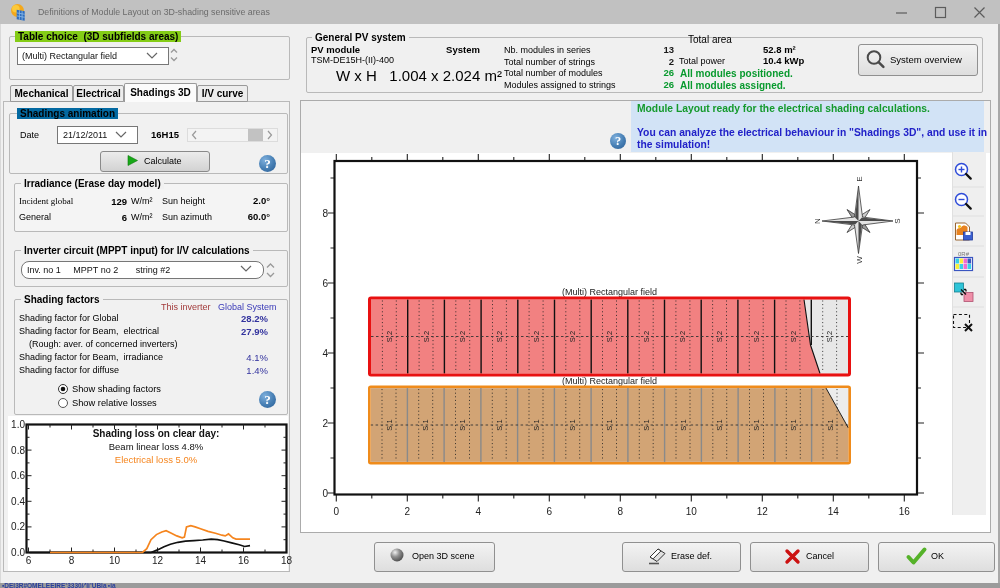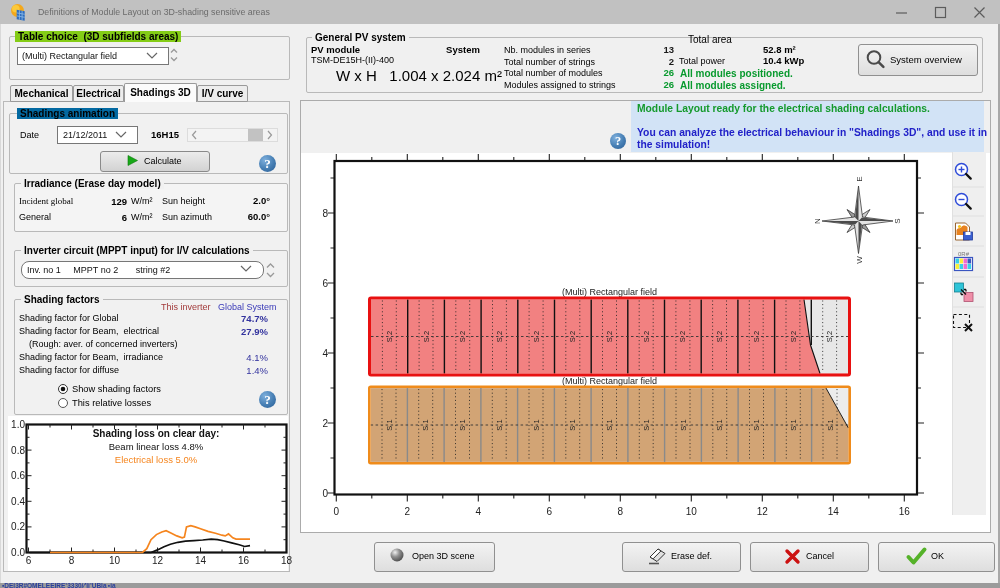--- a/index.html
+++ b/index.html
@@ -98,37 +98,37 @@
   </svg>
 <svg class="ab" style="left:264px;top:261px;z-index:3" width="14" height="19">
 <polyline points="3,6.5 6.5,3 10,6.5" fill="none" stroke="#999" stroke-width="1.3"></polyline>
 <polyline points="3,12 6.5,15.5 10,12" fill="none" stroke="#999" stroke-width="1.3"></polyline>
   </svg>
 <div class="gb" style="left:14px;top:299px;width:272px;height:114px;z-index:2;"></div>
 <div class="ab" style="left:21px;top:294px;background:#f1f1f1;font-weight:bold;font-size:10px;padding:0 3px;z-index:3;">Shading factors</div>
 <div class="ab" style="left:161px;top:302px;font-size:9px;color:#a23a3a;z-index:3;">This inverter</div>
 <div class="ab" style="left:218px;top:302px;font-size:9px;color:#3a3ab8;z-index:3;">Global System</div>
 <div class="ab" style="left:19px;top:313px;font-size:9px;z-index:3;">Shading factor for Global</div>
-<div class="ab" style="left:220px;top:313px;width:48px;text-align:right;font-size:9.5px;color:#33339e;font-weight:bold;z-index:3;">74.7%</div>
+<div class="ab" style="left:220px;top:313px;width:48px;text-align:right;font-size:9.5px;color:#33339e;font-weight:bold;z-index:3;">28.2%</div>
 <div class="ab" style="left:19px;top:326px;font-size:9px;z-index:3;">Shading factor for Beam,&nbsp; electrical</div>
 <div class="ab" style="left:220px;top:326px;width:48px;text-align:right;font-size:9.5px;color:#33339e;font-weight:bold;z-index:3;">27.9%</div>
 <div class="ab" style="left:19px;top:339px;font-size:9px;z-index:3;">&nbsp;&nbsp;&nbsp;&nbsp;(Rough: aver. of concerned inverters)</div>
 <div class="ab" style="left:19px;top:352px;font-size:9px;z-index:3;">Shading factor for Beam,&nbsp; irradiance</div>
 <div class="ab" style="left:220px;top:352px;width:48px;text-align:right;font-size:9.5px;color:#33339e;z-index:3;">4.1%</div>
 <div class="ab" style="left:19px;top:365px;font-size:9px;z-index:3;">Shading factor for diffuse</div>
 <div class="ab" style="left:220px;top:365px;width:48px;text-align:right;font-size:9.5px;color:#33339e;z-index:3;">1.4%</div>
 <svg class="ab" style="left:58px;top:384px;z-index:3" width="11" height="11">
 <circle cx="5" cy="5" r="4.5" fill="#fff" stroke="#333" stroke-width="1"></circle>
 <circle cx="5" cy="5" r="2.3" fill="#111"></circle>
   </svg>
 <div class="ab" style="left:72px;top:384px;font-size:9.3px;z-index:3;">Show shading factors</div>
 <svg class="ab" style="left:58px;top:398px;z-index:3" width="11" height="11">
 <circle cx="5" cy="5" r="4.5" fill="#fff" stroke="#555" stroke-width="1"></circle>
   </svg>
-<div class="ab" style="left:72px;top:398px;font-size:9.3px;z-index:3;">This relative losses</div>
+<div class="ab" style="left:72px;top:398px;font-size:9.3px;z-index:3;">Show relative losses</div>
 <svg class="ab" style="left:258.5px;top:390.5px;z-index:6" width="17.0" height="17.0" viewBox="0 0 17.0 17.0">
 <defs>
       <radialGradient id="hg2" cx="0.35" cy="0.3" r="0.9">
         <stop offset="0" stop-color="#7fb0dd"></stop>
         <stop offset="0.55" stop-color="#4880b5"></stop>
         <stop offset="1" stop-color="#2a5f96"></stop>
       </radialGradient>
     </defs>
 <circle cx="8.5" cy="8.5" r="8.5" fill="url(#hg2)"></circle>
 <text x="8.5" y="12.92" font-size="13.175" font-weight="bold" fill="#fff" text-anchor="middle" font-family="Liberation Serif,serif">?</text>

